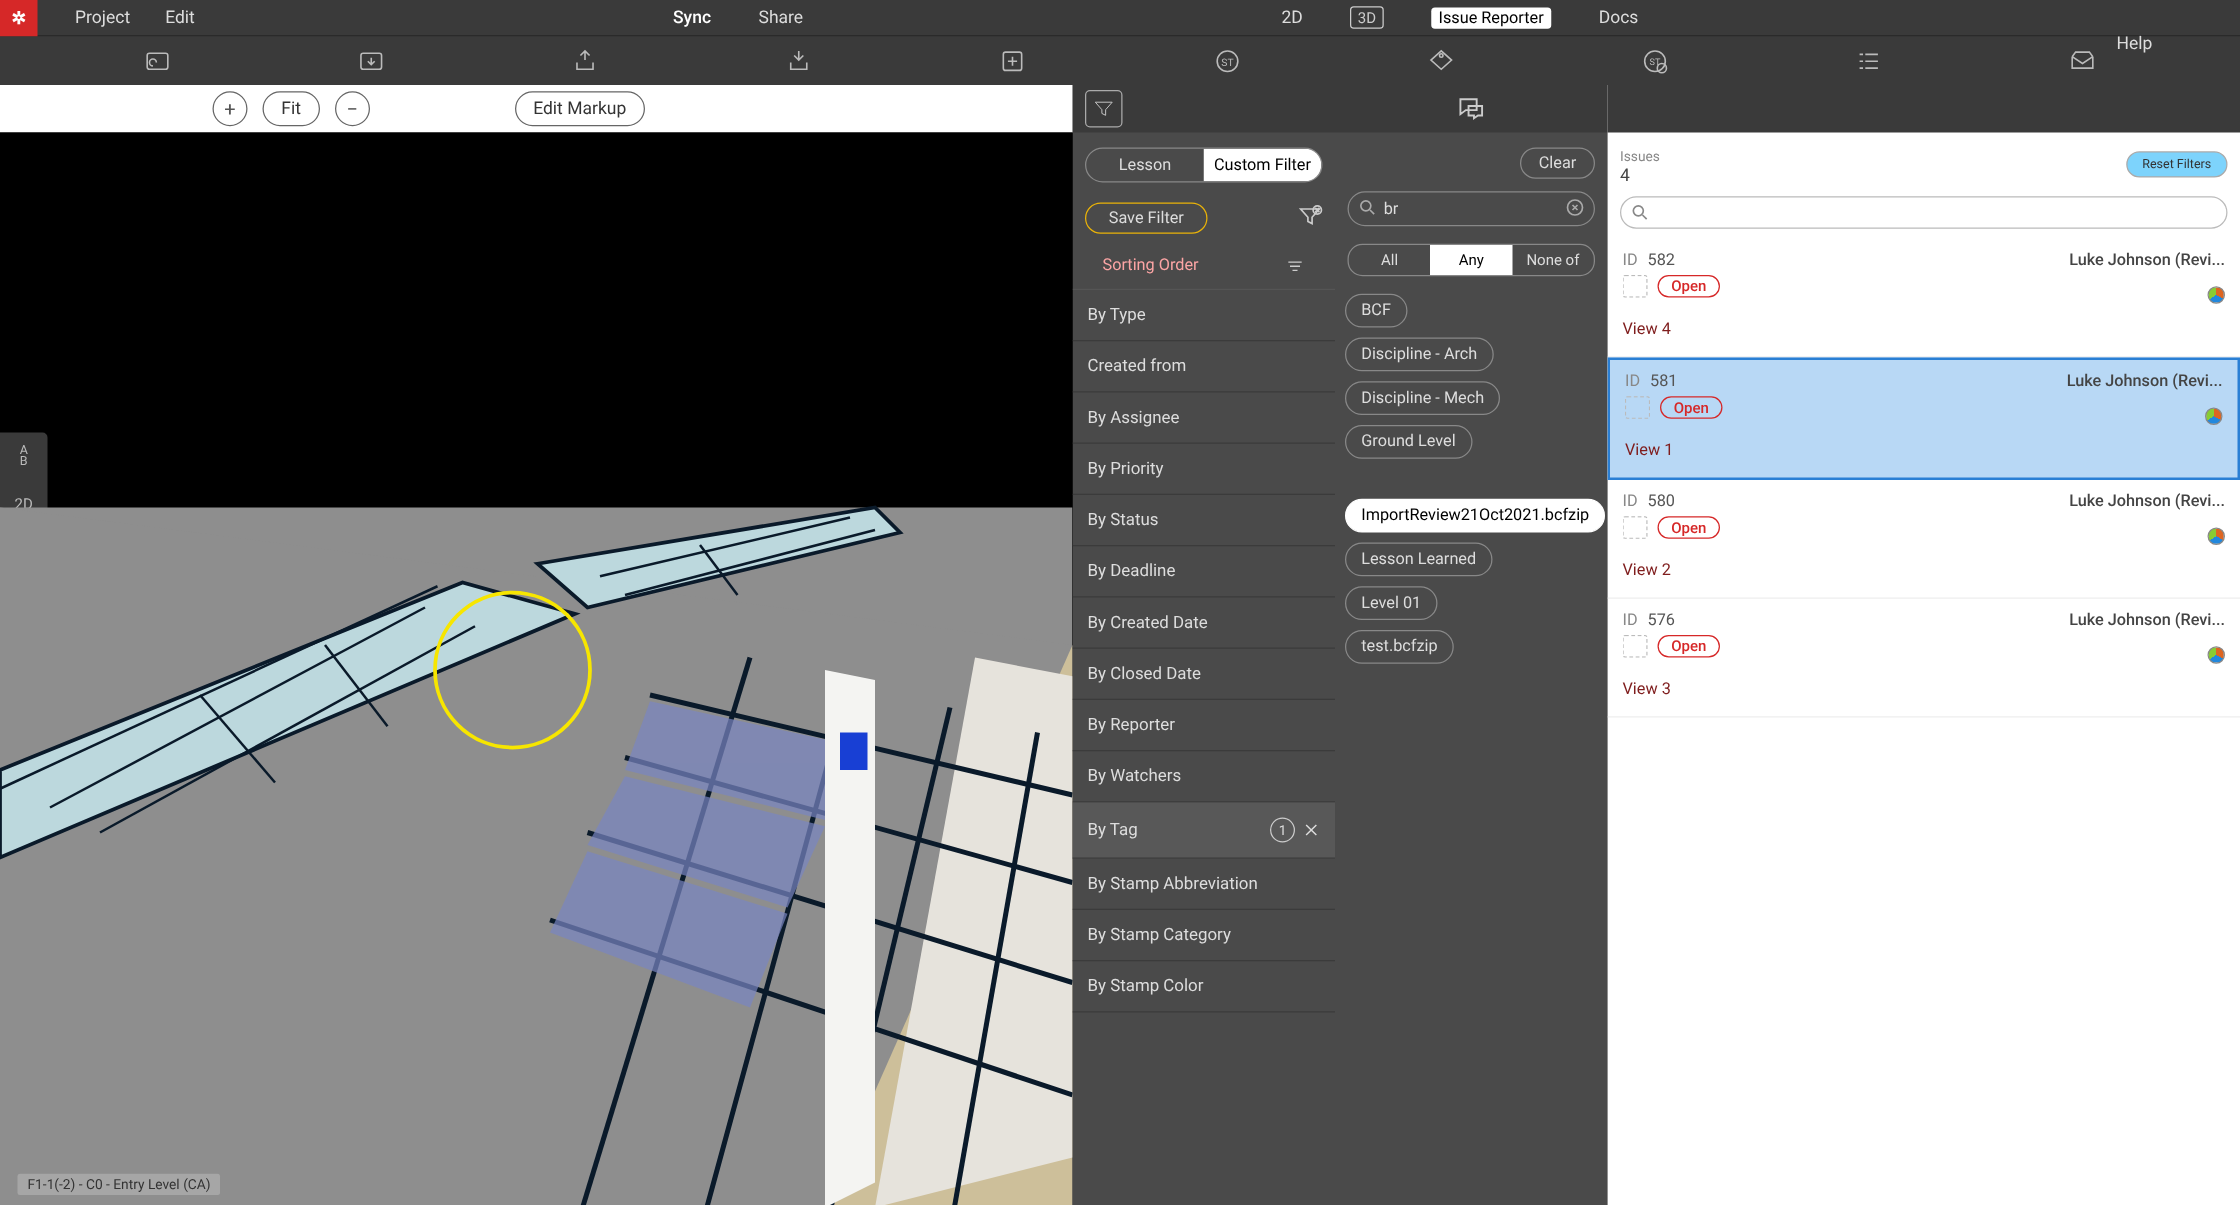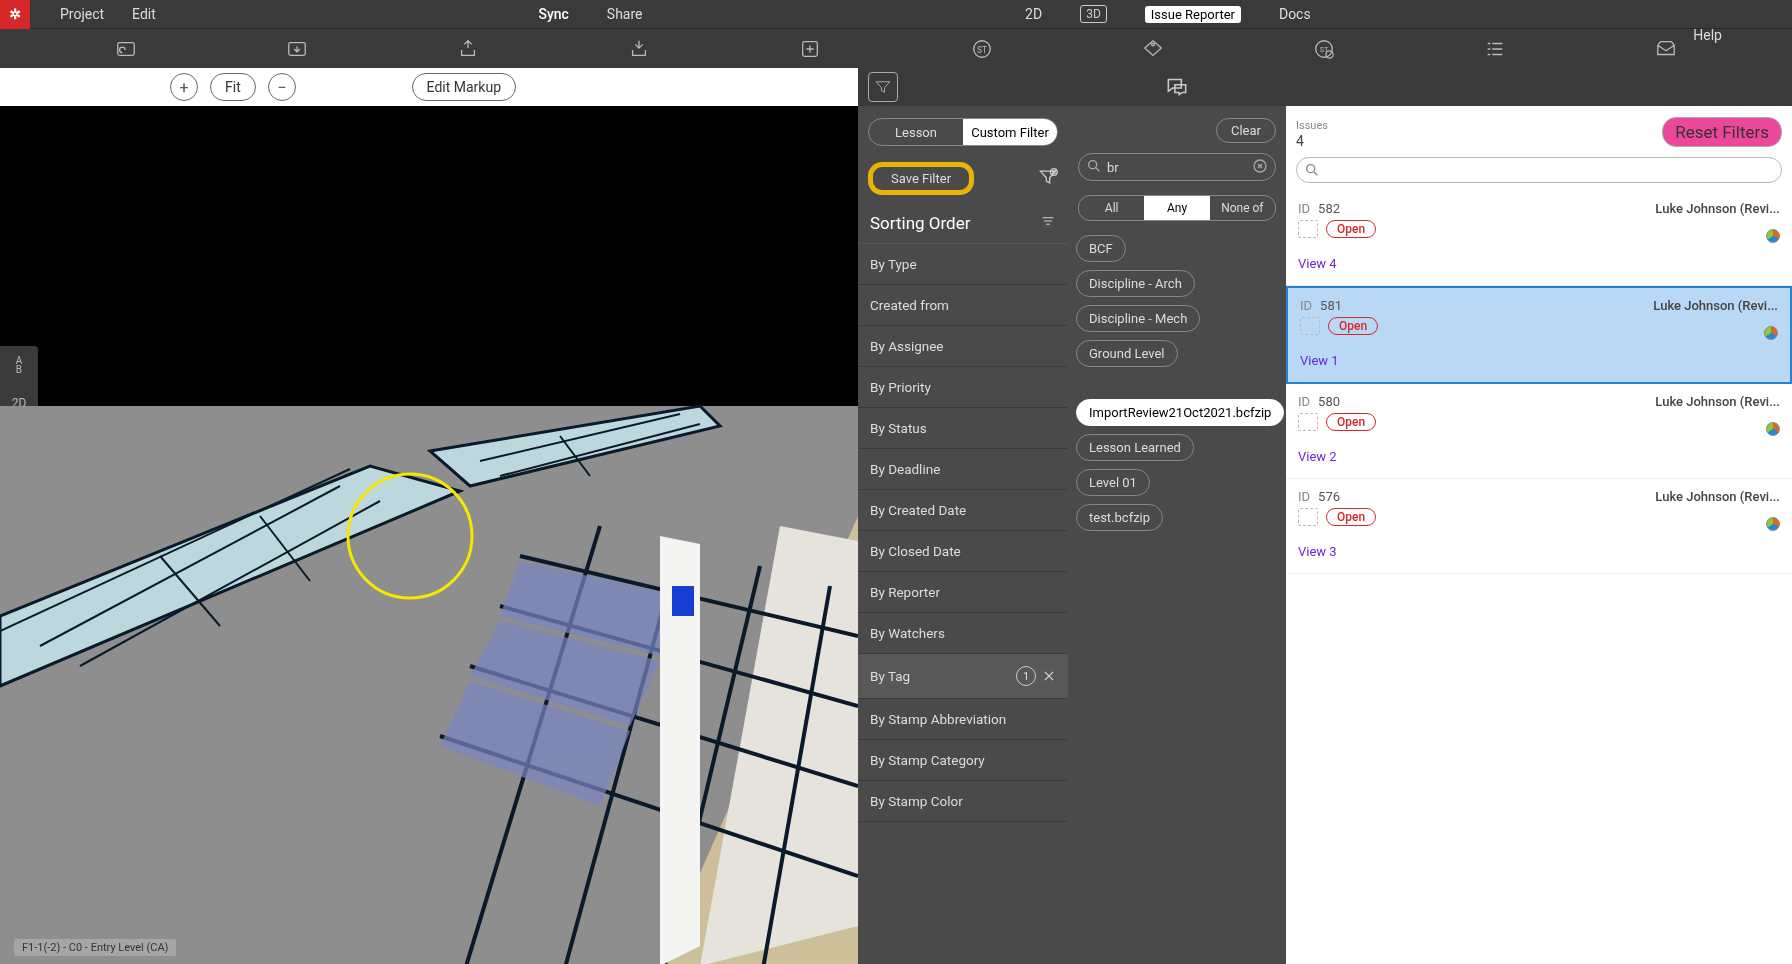--- a/index.html
+++ b/index.html
@@ -41,22 +41,22 @@
 
 .right { flex:1; display:flex; }
 .filter-panel { width:210px; background:#4a4a4a; display:flex; flex-direction:column; }
 .panel-head { height:38px; background:#3a3a3a; display:flex; align-items:center; justify-content:space-between; padding:0 10px; }
 .panel-head .hbtn { width:30px; height:30px; border:1px solid #aaa; border-radius:4px; display:flex; align-items:center; justify-content:center; }
 .panel-head svg { width:18px; height:18px; stroke:#ccc; fill:none; }
 .seg { display:flex; margin:12px 10px 8px; border:1px solid #888; border-radius:14px; overflow:hidden; height:28px; }
 .seg .s { flex:1; display:flex; align-items:center; justify-content:center; font-size:13px; color:#ddd; }
 .seg .s.on { background:#fff; color:#000; }
 .row-btn { display:flex; align-items:center; justify-content:space-between; padding:8px 10px; }
-.save-btn { border:5px solid #eab308; border-radius:14px; padding:4px 18px; font-size:13px; color:#ddd; }
-.sort-row { display:flex; justify-content:space-between; padding:10px 12px; font-size:17px; color:#ffffff; border-bottom:1px solid #555; }
+.save-btn { border:1px solid #eab308; border-radius:14px; padding:4px 18px; font-size:13px; color:#ddd; }
+.sort-row { display:flex; justify-content:space-between; padding:10px 24px; font-size:13px; color:#fca5a5; border-bottom:1px solid #555; }
 .filter-list { overflow-y:auto; flex:1; }
 .filter-item { padding:12px 12px; font-size:13.5px; color:#ddd; border-bottom:1px solid #3b3b3b; display:flex; justify-content:space-between; align-items:center; position:relative; }
 .filter-item.sel { background:#585858; }
 .count-circ { border:1px solid #ccc; border-radius:50%; width:20px; height:20px; display:inline-flex; align-items:center; justify-content:center; font-size:11px; margin-right:6px; }
 .x-ic { width:14px; height:14px; }
 
 .tag-panel { width:218px; background:#4a4a4a; display:flex; flex-direction:column; }
 .tagp-head { height:38px; background:#3a3a3a; display:flex; align-items:center; justify-content:center; }
 .clear-btn { margin:12px 10px 0 auto; border:1px solid #888; border-radius:14px; padding:4px 14px; font-size:13px; color:#ddd; }
 .search-wrap { margin:10px 10px; position:relative; }
@@ -68,34 +68,34 @@
 .seg3 .s.on { background:#fff; color:#000; }
 .tag-list { padding:4px 8px; display:flex; flex-direction:column; gap:8px; }
 .tag { display:inline-flex; align-self:flex-start; padding:5px 12px; border:1px solid #888; border-radius:14px; font-size:13px; color:#ddd; background:#4a4a4a; }
 .tag.sel { background:#fff; color:#000; border-color:#fff;margin-top:24px; }
 
 .issue-panel { flex:1; background:#fff; display:flex; flex-direction:column; }
 .ip-head1 { height:38px; background:#3a3a3a; display:flex; align-items:center; justify-content:flex-end; padding:0 10px; }
 .ip-head2 { display:flex; align-items:center; justify-content:space-between; padding:8px 10px 4px; }
 .ip-head2 .lbl { font-size:11px; color:#888; }
 .ip-head2 .cnt { font-size:14px; color:#444; display:block; }
-.reset-btn { border:1px solid #aaa; border-radius:14px; padding:4px 12px; font-size:17px; color:#333; background:#ec4899; }
+.reset-btn { border:1px solid #aaa; border-radius:14px; padding:4px 12px; font-size:10px; color:#333; background:#7dd3fc; }
 .ip-search { margin:4px 10px 8px; position:relative; }
 .ip-search input { width:100%; height:26px; border:1px solid #bbb; border-radius:13px; padding:0 10px 0 28px; font-size:13px; }
 .ip-search .srch-ic2 { position:absolute; left:8px; top:5px; width:16px; height:16px; stroke:#888; }
 .issue-list { flex:1; overflow:auto; }
 .issue { padding:10px 12px 14px; border-bottom:1px solid #eee; position:relative; }
 .issue.sel { background:#b8d8f5; border:2px solid #2a7fd4; }
 .issue .line1 { display:flex; gap:8px; font-size:13px; color:#555; }
 .issue .line1 .idlbl { color:#888; }
 .issue .line1 .author { margin-left:auto; color:#444; font-weight:500; white-space:nowrap; overflow:hidden; text-overflow:ellipsis; max-width:130px; }
 .issue .line2 { display:flex; align-items:center; gap:8px; margin-top:4px; }
 .thumb { width:20px; height:18px; border:1.5px dashed #bbb; border-radius:2px; }
 .open-pill { border:1.5px solid #d62828; color:#d62828; font-size:12px; font-weight:500; padding:1px 10px; border-radius:11px; }
-.issue .viewn { font-size:13px; color:#6d28d9; margin-top:18px; }
+.issue .viewn { font-size:13px; color:#7f1d1d; margin-top:18px; }
 .dot { position:absolute; right:12px; top:38px; width:14px; height:14px; border-radius:50%; background: conic-gradient(#d62 0 33%, #28d 33% 66%, #8c3 66% 100%); border:1.5px solid #888; }
 
 svg { overflow: visible; }
 </style>
 </head>
 <body>
 
 <div class="menubar">
   <div class="logo">✲</div>
   <div class="menu">

